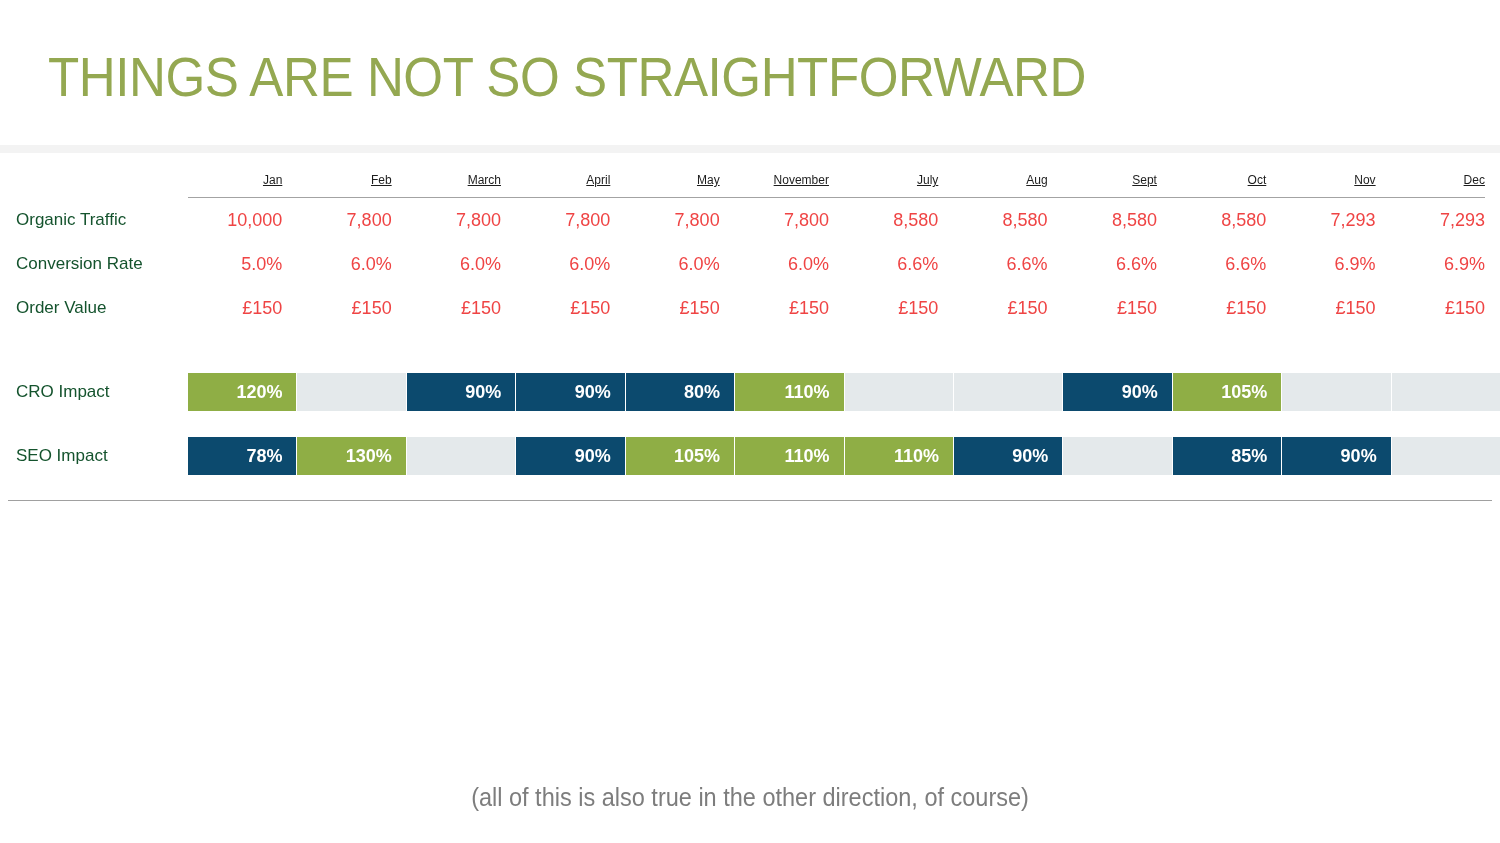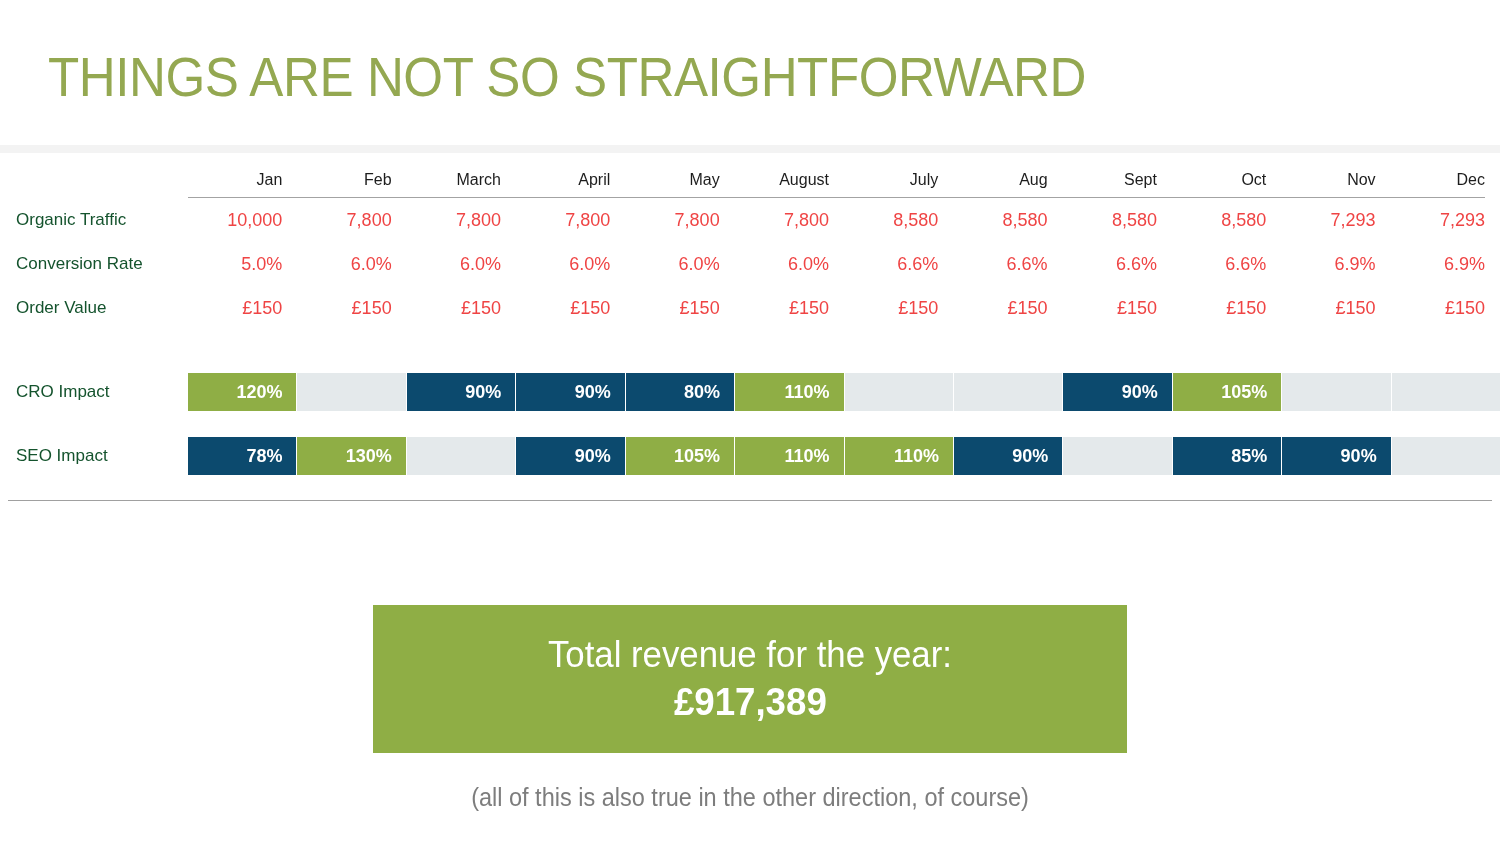--- a/index.html
+++ b/index.html
@@ -77,21 +77,21 @@
     flex: 1 1 0;
     text-align: right;
     padding-right: 15px;
     font-size: 18px;
     color: #ef4444;
     white-space: nowrap;
   }
 
   
   .row-head { height: 34px; }
-  .row-head .cell { font-size: 16px; color: #1d1d1d; }
+  .row-head .cell { font-size: 12px; color: #1d1d1d; text-decoration: underline; }
 
   
   .headrule {
     position: relative;
     height: 1px;
     margin-left: 188px;
     width: 1297px;
     background: #a3a3a3;
   }
 
@@ -197,21 +197,21 @@
   <div class="table">
 
     <div class="row row-head">
       <div class="rlabel"></div>
       <div class="rcells" id="month-headers">
           <div class="cell">Jan</div>
           <div class="cell">Feb</div>
           <div class="cell">March</div>
           <div class="cell">April</div>
           <div class="cell">May</div>
-          <div class="cell">August</div>
+          <div class="cell">November</div>
           <div class="cell">July</div>
           <div class="cell">Aug</div>
           <div class="cell">Sept</div>
           <div class="cell">Oct</div>
           <div class="cell">Nov</div>
           <div class="cell">Dec</div>
         </div>
     </div>
 
     <div class="headrule"></div>
@@ -307,20 +307,16 @@
             <div class="bcell none"></div>
           </div>
         </div>
       </div>
 
     <div class="divider"></div>
 
 
   </div>
 
-  <div class="totalbox">
-    <div class="line1">Total revenue for the year:</div>
-    <div class="line2">£917,389</div>
-  </div>
 
   <div class="footnote">(all of this is also true in the other direction, of course)</div>
 
 </div>
 
 </body></html>

